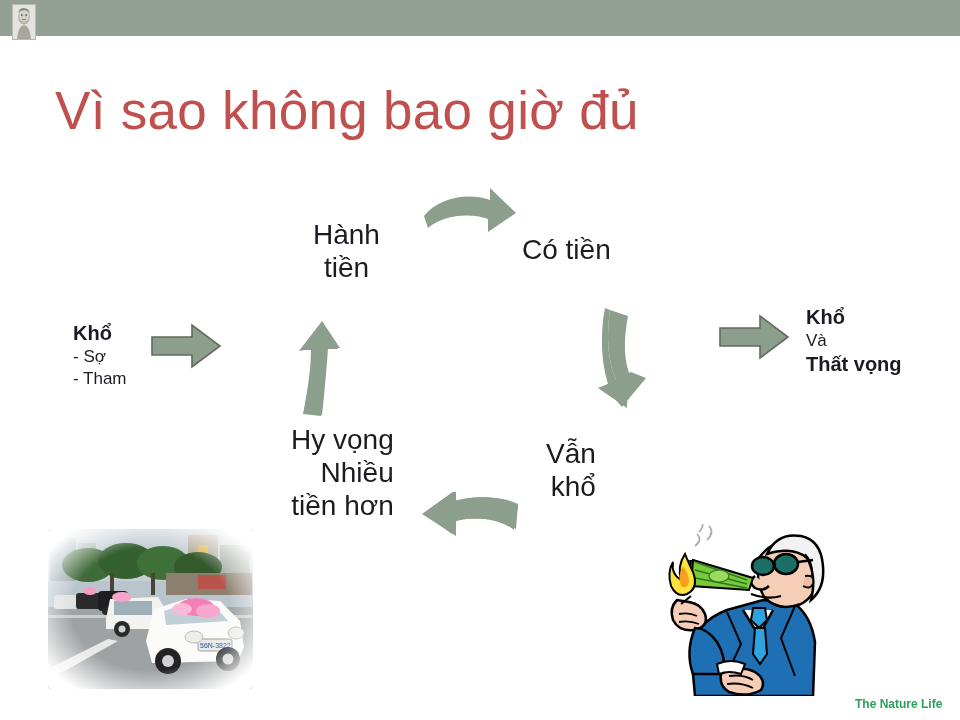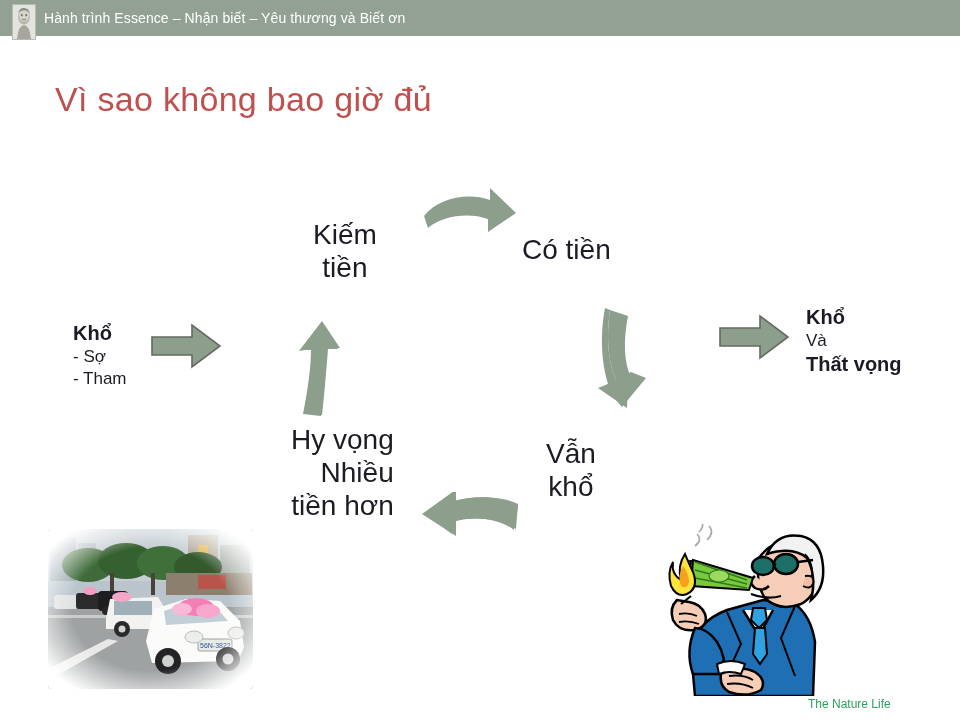--- a/index.html
+++ b/index.html
@@ -33,38 +33,38 @@
     background:#d9dbd6;
     border:1px solid #b6bab3;
     box-sizing:border-box;
     overflow:hidden;
   }
   .header-portrait svg{display:block;}
 
   
   .slide-title{
     position:absolute;left:55px;top:80px;
-    font-size:34px;
+    font-size:53px;
     color:#c0504d;
     white-space:nowrap;
     letter-spacing:.3px;
   }
 
   
   .cyc-label{
     position:absolute;
     color:#1b1b24;
     font-size:28px;
     line-height:1.18;
     white-space:pre;
     text-align:right;
   }
   #lbl-kiem{left:313px;top:218px;text-align:center;}
   #lbl-cotien{left:522px;top:233px;}
-  #lbl-vankho{left:546px;top:437px;text-align:center;}
+  #lbl-vankho{left:546px;top:437px;}
   #lbl-hyvong{left:291px;top:423px;text-align:right;}
 
   
   .side-block{position:absolute;color:#1b1b24;}
   #side-left{left:73px;top:321px;}
   #side-right{left:806px;top:305px;}
   .side-strong{font-size:20px;font-weight:bold;line-height:1.25;}
   .side-normal{font-size:17px;font-weight:normal;line-height:1.3;}
 
   
@@ -79,22 +79,22 @@
     box-shadow:0 0 10px 6px rgba(255,255,255,.9) inset;
   }
   .photo-cars svg{display:block;}
   .cartoon-man{
     position:absolute;left:655px;top:524px;width:215px;height:172px;
   }
   .cartoon-man svg{display:block;}
 
   
   .footer-brand{
-    position:absolute;left:808px;top:697px;
-    font-size:12px;font-weight:normal;color:#2aa05a;
+    position:absolute;left:855px;top:697px;
+    font-size:12px;font-weight:bold;color:#2aa05a;
     white-space:nowrap;
   }
 </style>
 </head>
 <body>
 
 <div id="slide">
 
   <div class="header-bar"></div>
 
@@ -105,25 +105,24 @@
       <ellipse cx="11" cy="12" rx="6" ry="7.5" fill="#b9b6ae"></ellipse>
       <ellipse cx="11" cy="10.5" rx="5" ry="6" fill="#d6d3cb"></ellipse>
       <path d="M4 34 Q5 21 11 20 Q17 21 18 34 Z" fill="#a8a59d"></path>
       <ellipse cx="8.8" cy="10.2" rx="0.9" ry="1.1" fill="#6d6a63"></ellipse>
       <ellipse cx="13.2" cy="10.2" rx="0.9" ry="1.1" fill="#6d6a63"></ellipse>
       <path d="M9 14 Q11 15.6 13 14" stroke="#6d6a63" stroke-width="0.8" fill="none"></path>
       <path d="M5 8 Q7 2.5 11 3 Q16 3.2 17 9 Q15 5 11 5.2 Q7.5 5.4 5 8 Z" fill="#8e8b83"></path>
     </svg>
   </div>
 
-  <div class="header-title">Hành trình Essence – Nhận biết – Yêu thương và Biết ơn</div>
 
   <div class="slide-title">Vì sao không bao giờ đủ</div>
 
-  <div class="cyc-label" id="lbl-kiem">Kiếm
+  <div class="cyc-label" id="lbl-kiem">Hành
 tiền</div>
 
   <div class="cyc-label" id="lbl-cotien">Có tiền</div>
 
   <div class="cyc-label" id="lbl-vankho">Vẫn
 khổ</div>
 
   <div class="cyc-label" id="lbl-hyvong">Hy vọng
 Nhiều
 tiền hơn</div>

